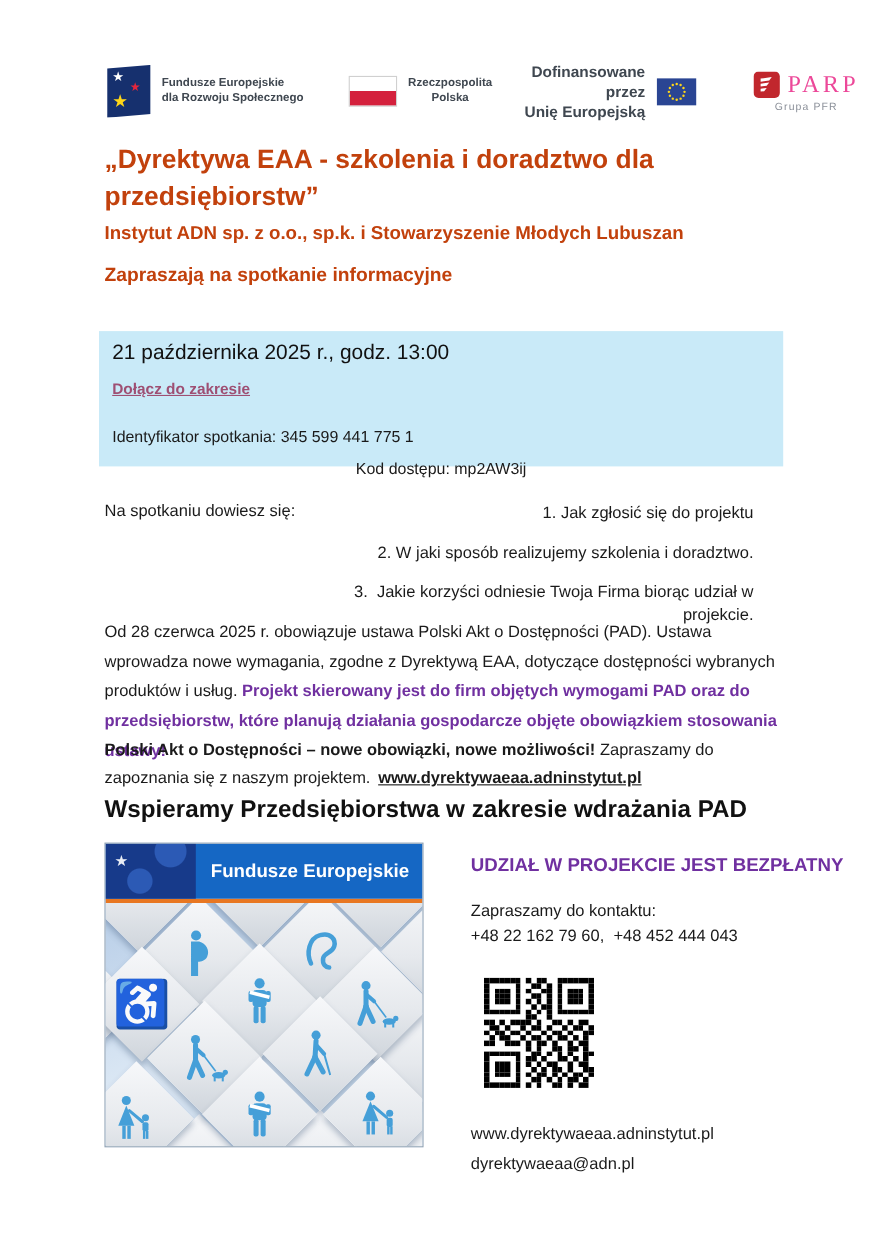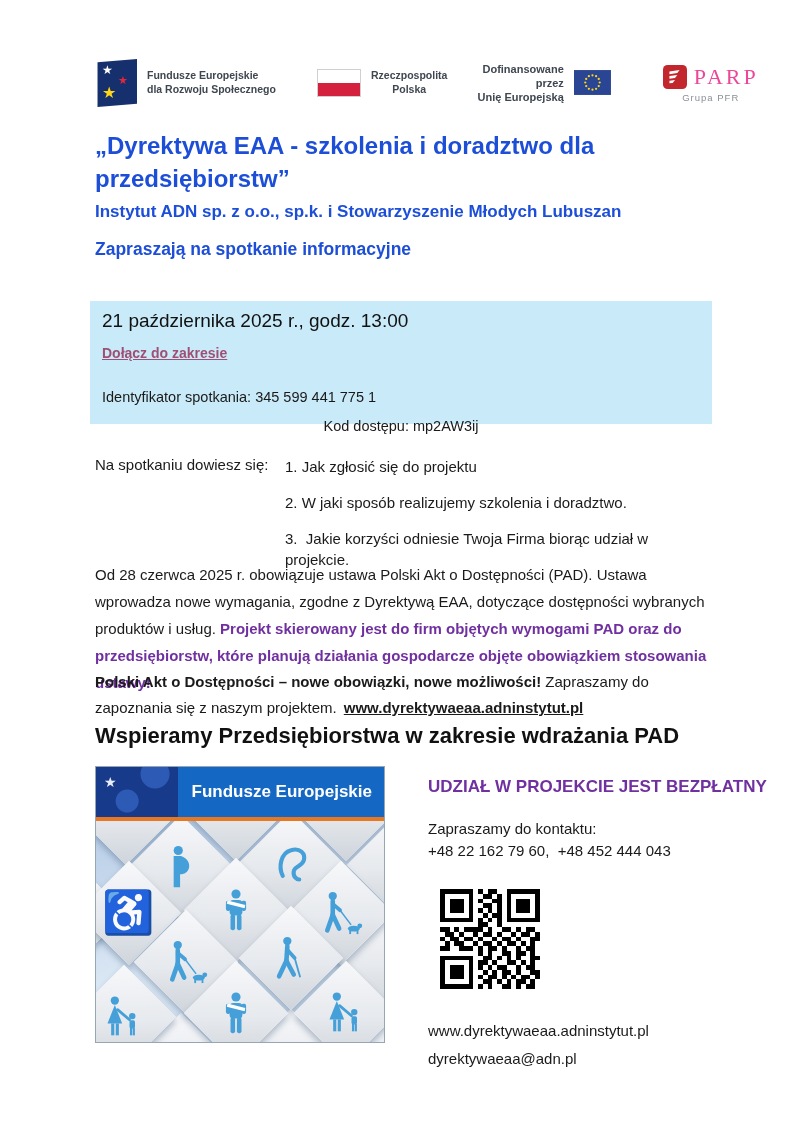--- a/index.html
+++ b/index.html
@@ -12,47 +12,47 @@
   .logo-group{display:flex;align-items:center;}
   .fe-flag{position:relative;width:42px;height:48px;background:#16306e;
            clip-path:polygon(6% 7%,100% 0,100% 93%,6% 100%);flex:0 0 42px;}
   .fe-flag .st{position:absolute;line-height:1;}
   .st-white{left:7px;top:5px;font-size:12px;color:#fff;}
   .st-red{left:23px;top:16px;font-size:11px;color:#e3263c;}
   .st-yellow{left:7px;top:26px;font-size:16px;color:#ffd617;}
   .logo-caption{font-size:10.5px;font-weight:bold;color:#3f4750;line-height:1.3;margin-left:10px;}
   .pl-flag{width:44px;height:28px;border:1px solid #d0d0d0;box-sizing:border-box;flex:0 0 44px;
            background:linear-gradient(#ffffff 50%, #d4213d 50%);}
-  .eu-caption{font-size:11px;font-weight:bold;color:#3f4750;line-height:1.3;text-align:right;margin-right:10px;}
+  .eu-caption{font-size:14px;font-weight:bold;color:#3f4750;line-height:1.3;text-align:right;margin-right:10px;}
   .divider{width:1px;height:44px;background:#aab2ba;}
   .parp{display:flex;flex-direction:column;align-items:center;}
   .parp-row{display:flex;align-items:center;gap:7px;}
   .parp-name{font-family:"Liberation Serif",serif;font-size:22px;letter-spacing:3px;color:#ec4899;}
   .parp-sub{font-size:9.5px;color:#8a8f98;margin-top:2px;letter-spacing:1px;}
 
   
-  .title-block{position:absolute;left:95px;top:129px;width:630px;color:#1d4ed8;}
+  .title-block{position:absolute;left:95px;top:129px;width:630px;color:#c2410c;}
   .title-main{font-size:24px;font-weight:bold;line-height:33px;}
   .title-org{font-size:17px;font-weight:bold;margin-top:7px;}
   .title-invite{font-size:17.5px;font-weight:bold;margin-top:17px;}
 
   
   .meeting-box{position:absolute;left:90px;top:301px;width:622px;height:123px;box-sizing:border-box;
                background:#c9eaf8;padding:9px 12px;}
   .m-date{font-size:19px;font-weight:normal;color:#111;}
   .m-link{display:inline-block;margin-top:13px;font-size:14px;font-weight:bold;color:#9e4f73;
           text-decoration:underline;cursor:pointer;}
   .m-id{margin-top:27px;font-size:14.5px;}
   .m-code{margin-top:13px;font-size:14.5px;text-align:center;}
 
   
   .agenda{position:absolute;left:95px;top:456px;width:620px;display:flex;font-size:15px;}
   .agenda-label{width:190px;flex:0 0 190px;}
   .agenda-list{width:400px;}
-  .agenda-item{margin-bottom:15px;line-height:1.4;white-space:pre-wrap;}
+  .agenda-item{margin-bottom:15px;line-height:1.4;white-space:pre-wrap;text-align:right;}
 
   
   .about{position:absolute;left:95px;top:561px;width:624px;font-size:15px;line-height:27px;}
   .purple-bold{color:#7030a0;font-weight:bold;}
   .cta{position:absolute;left:95px;top:669px;width:624px;font-size:15px;line-height:26px;}
   .cta-bold{font-weight:bold;}
   .cta-url{font-weight:bold;text-decoration:underline;color:#1a1a1a;margin-left:7px;cursor:pointer;}
   .support-heading{position:absolute;left:95px;top:723px;width:640px;font-size:22px;font-weight:bold;color:#111;}
 
   

